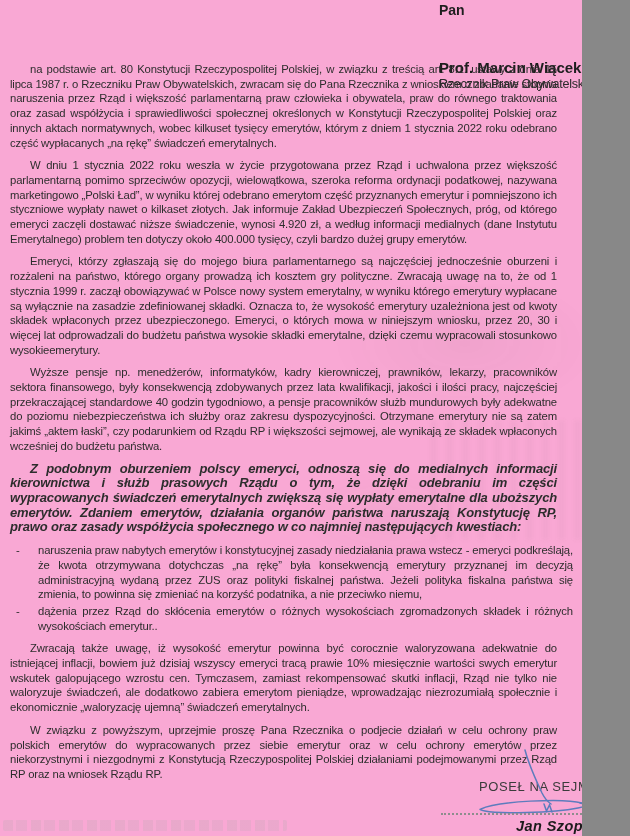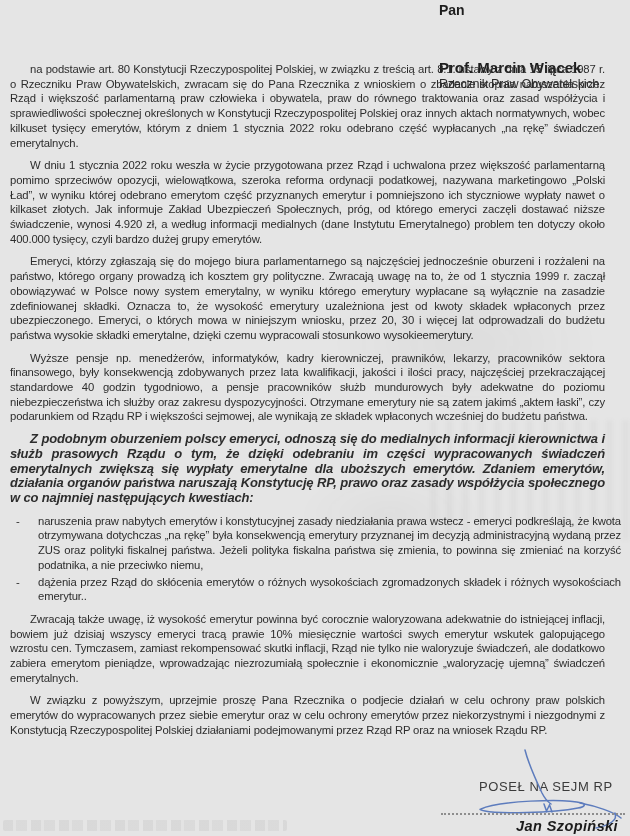--- a/index.html
+++ b/index.html
@@ -1,19 +1,19 @@
 <!DOCTYPE html>
 <html lang="pl"><head>
 <meta charset="utf-8">
 <style>
   html,body{margin:0;padding:0;background:#888;}
   .page{
     position:relative;
-    width:630px;height:836px;
-    background:#e5e5e5;
+    width:582px;height:836px;
+    background:#f9a8d4;
     overflow:hidden;
     font-family:"Liberation Sans","DejaVu Sans",sans-serif;
     color:#2d2d2d;
   }
   
   .wm{position:absolute;pointer-events:none;}
   .wm1{left:330px;top:285px;width:270px;height:130px;
        background:radial-gradient(ellipse at 50% 45%,rgba(60,60,60,0.045),rgba(0,0,0,0) 70%);
        filter:blur(2px);}
   .wm2{left:430px;top:420px;width:200px;height:120px;

